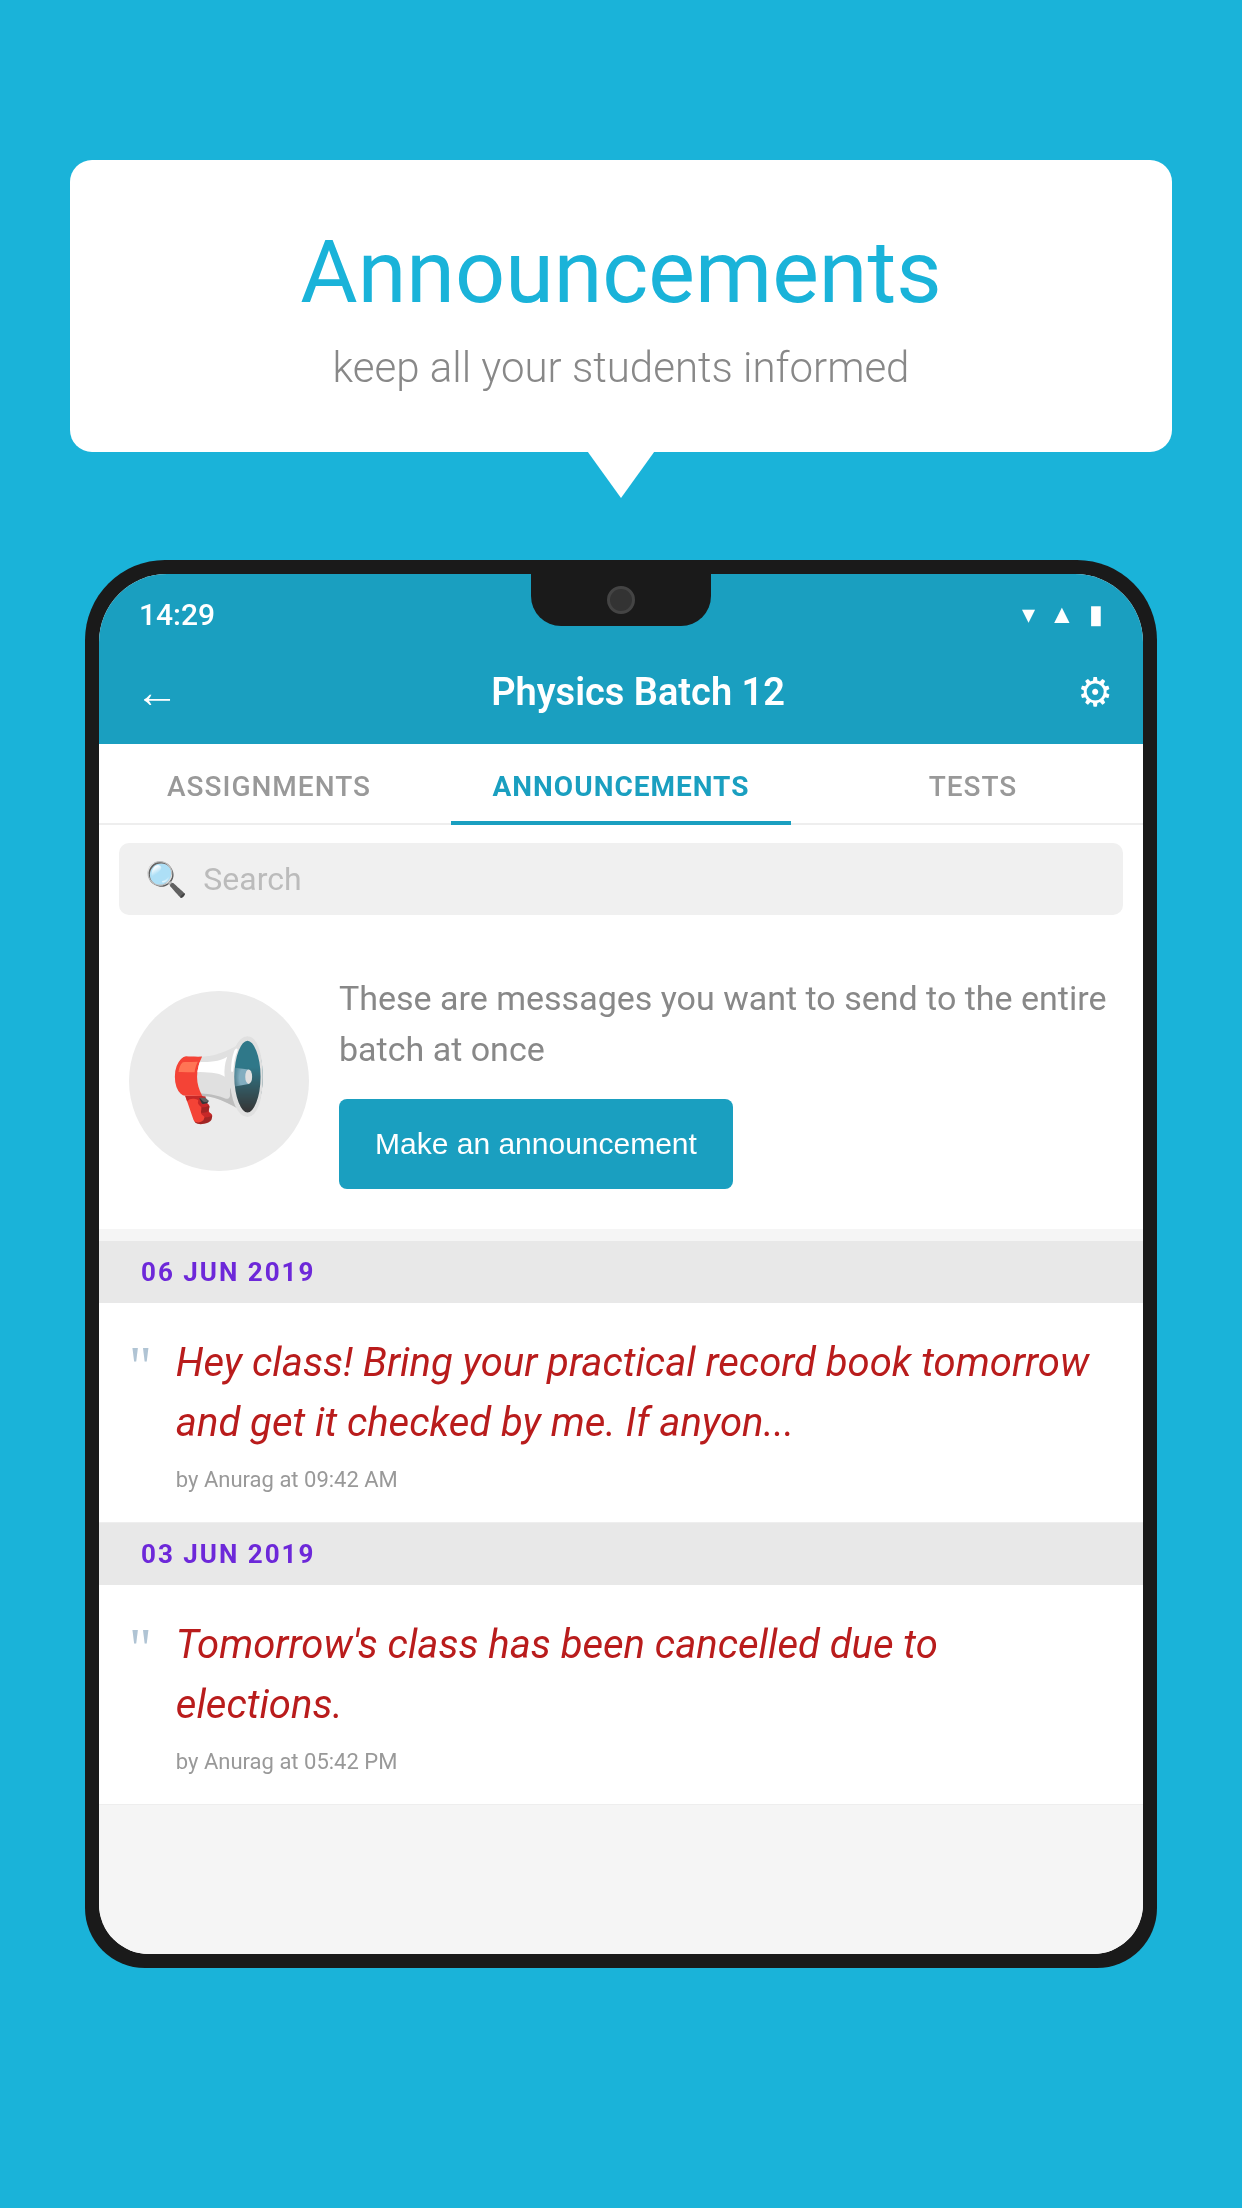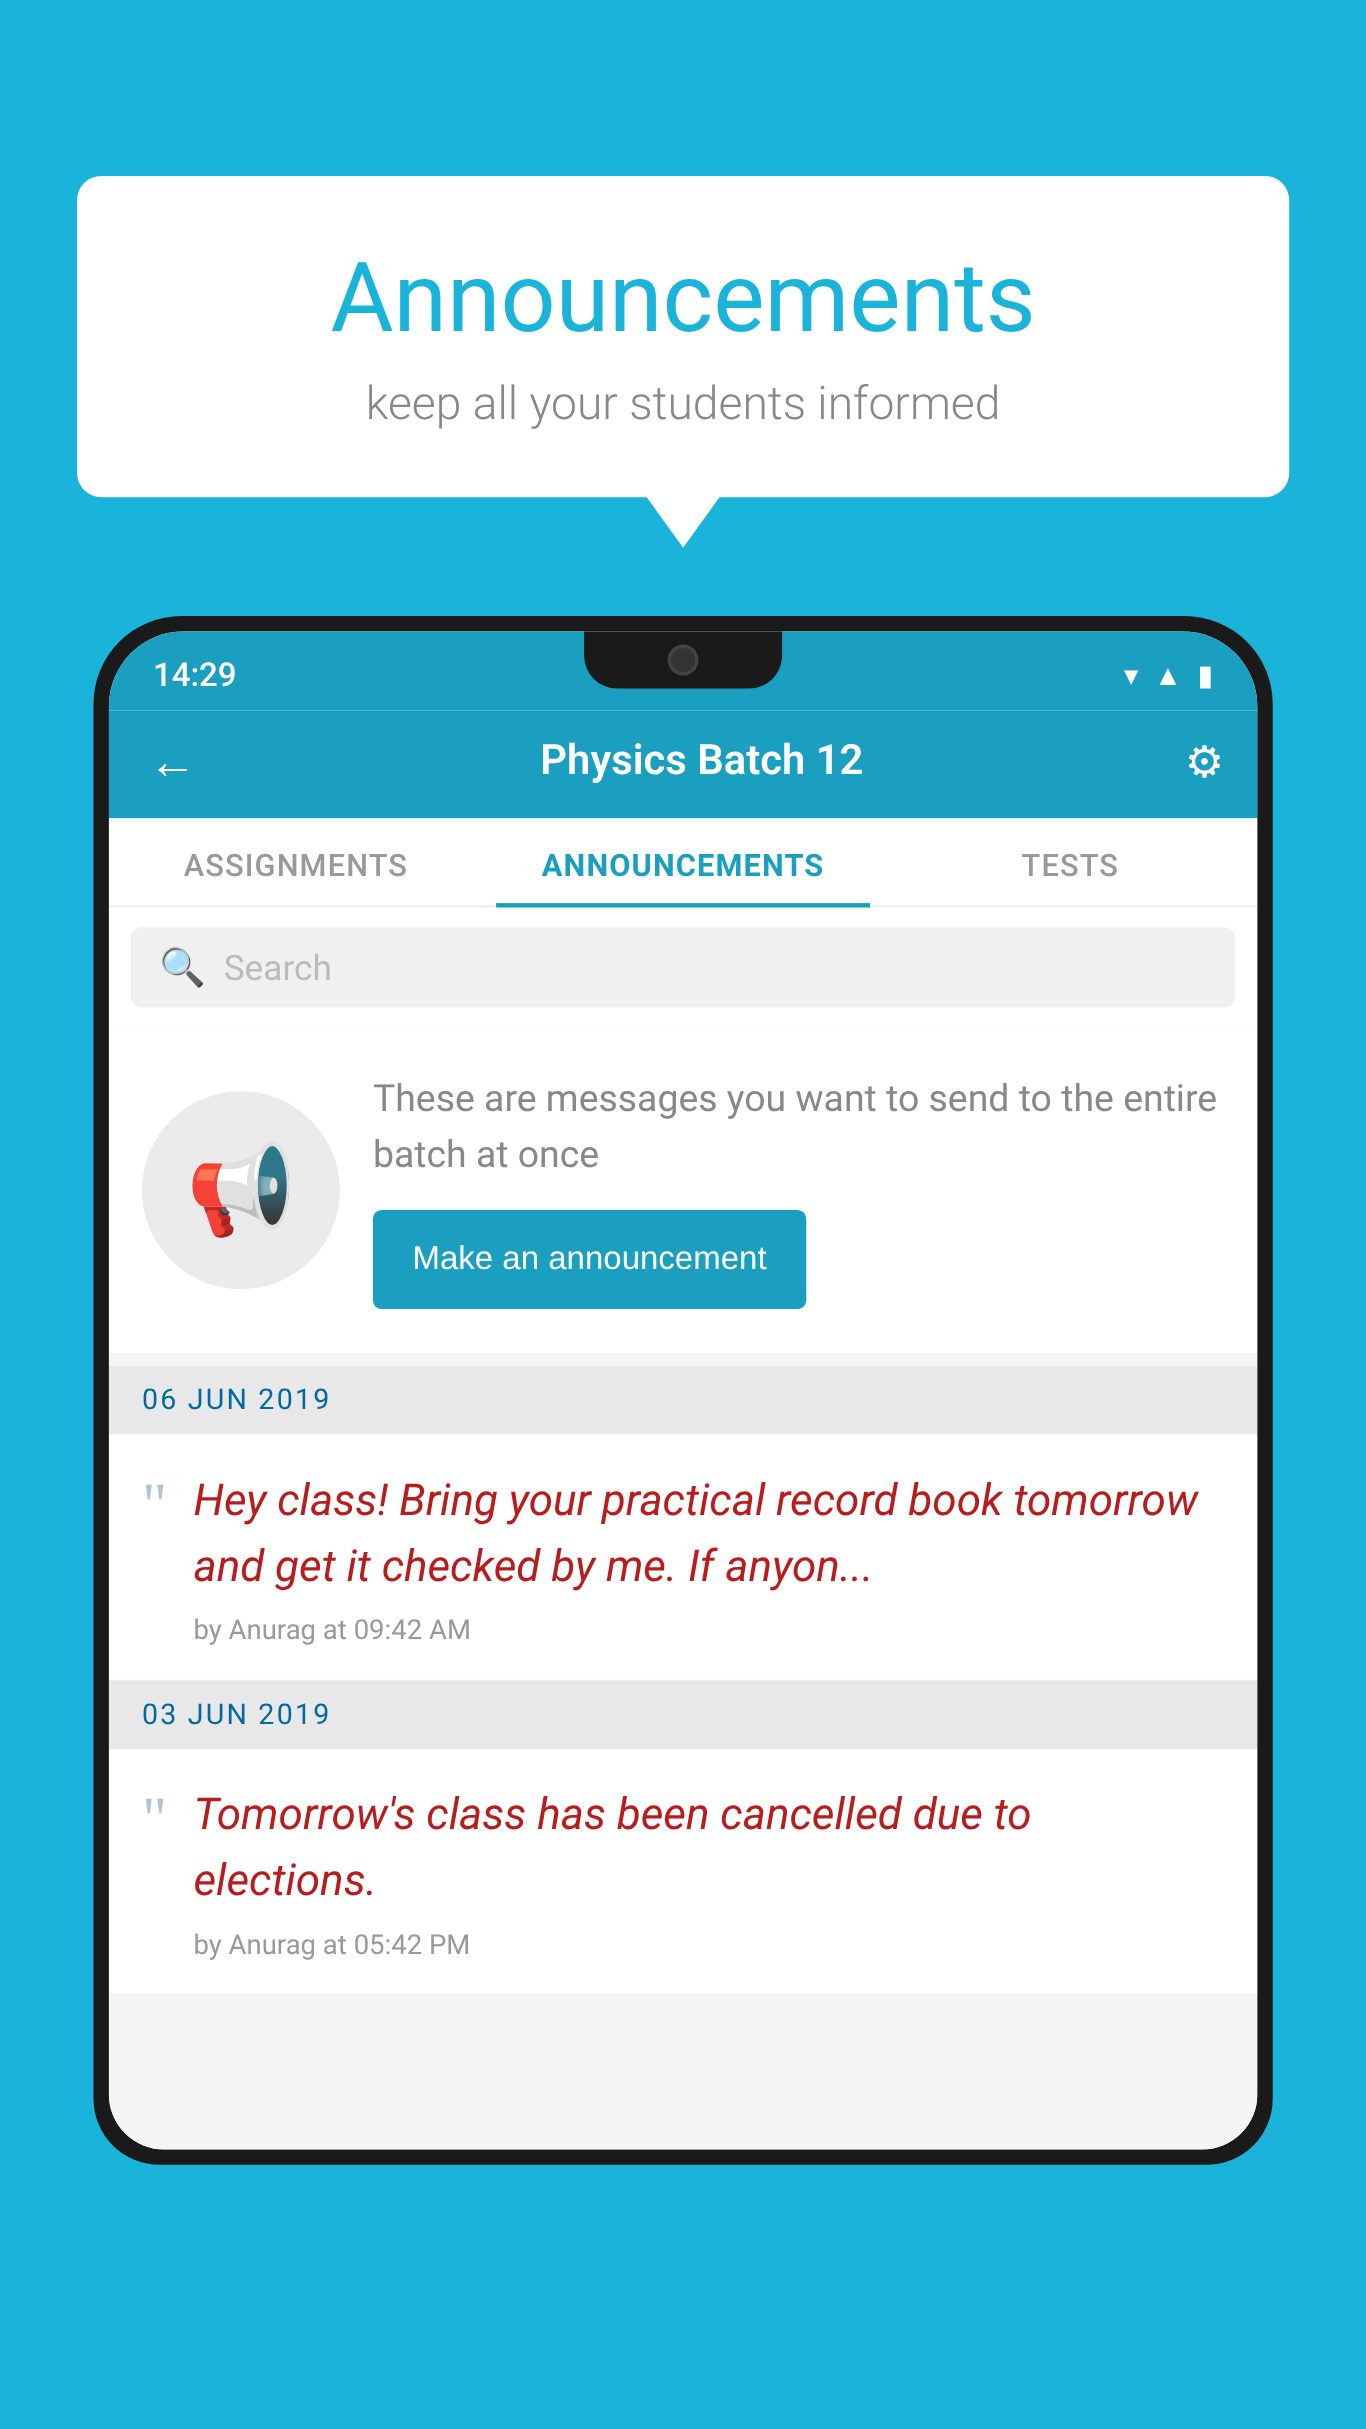--- a/index.html
+++ b/index.html
@@ -257,24 +257,24 @@
       border-radius: 8px;
       padding: 28px 36px;
       font-size: 30px;
       cursor: pointer;
       font-weight: 500;
     }
 
     
     .date-separator {
       background: #e8e8e8;
-      padding: 16px 30px;
-      color: #0369a1;
+      padding: 16px 42px;
+      color: #6d28d9;
       font-size: 26px;
-      font-weight: 400;
+      font-weight: 700;
       letter-spacing: 2px;
     }
 
     
     .announcement-item {
       background: white;
       padding: 30px 30px 30px 30px;
       display: flex;
       align-items: flex-start;
       gap: 24px;
@@ -292,21 +292,21 @@
     }
     .announcement-text {
       color: #b91c1c;
       font-size: 40px;
       font-style: italic;
       line-height: 1.5;
       margin-bottom: 14px;
     }
     .announcement-meta {
       color: #999;
-      font-size: 25px;
+      font-size: 22px;
     }
 
   </style>
 </head>
 <body>
 
 <div class="speech-bubble-container">
   <div class="speech-bubble">
     <h1>Announcements</h1>
     <p>keep all your students informed</p>

